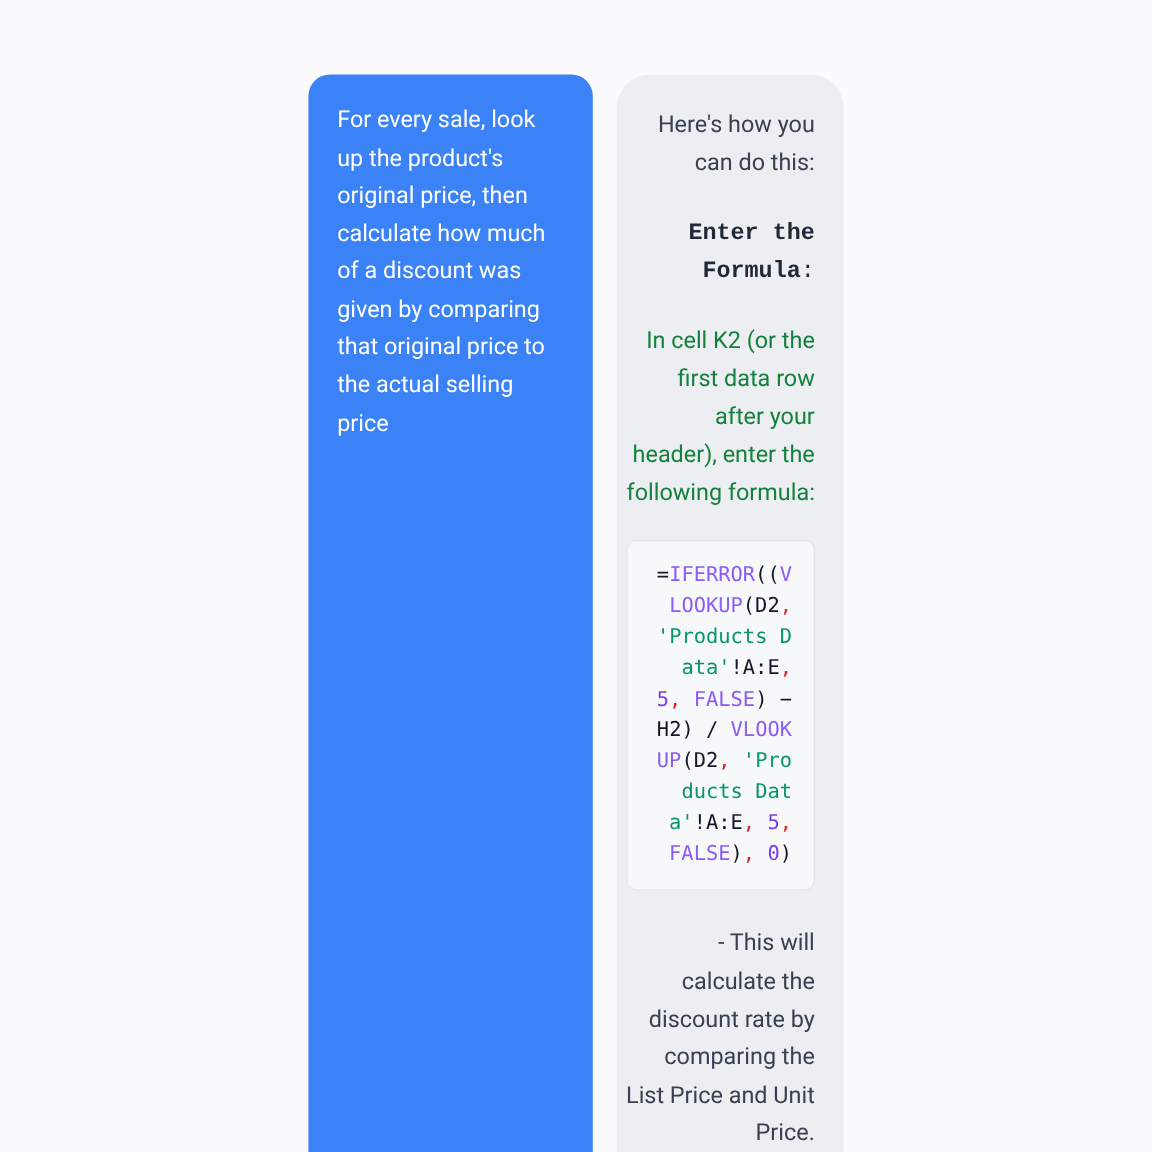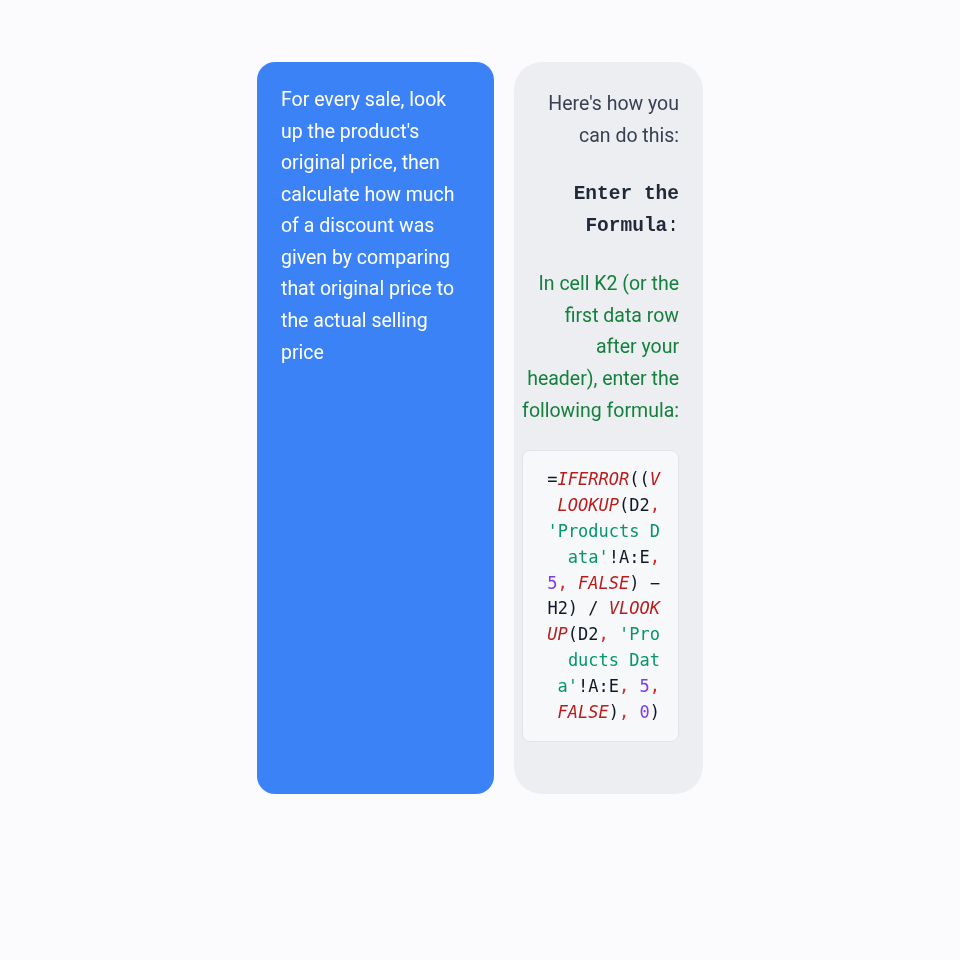--- a/index.html
+++ b/index.html
@@ -66,21 +66,21 @@
       padding: 16px 18px;
       font-family: 'SF Mono', Menlo, Monaco, Consolas, monospace;
       font-size: 17px;
       line-height: 1.52;
       color: #111827;
       margin-bottom: 28px;
       word-break: break-all;
       overflow-wrap: break-word;
     }
     .t-black { color: #111827; }
-    .t-blue  { color: #b91c1c; font-style: italic; }
+    .t-blue  { color: #8b5cf6; }
     .t-red   { color: #dc2626; }
     .t-green { color: #059669; }
     .t-purple{ color: #7c3aed; }
     .bullet-line {
       color: #374151;
     }
   </style>
 </head>
 <body>
 
@@ -94,15 +94,16 @@
     <div class="intro">Here's how you can do this:</div>
 
     <div class="heading">
       <span>Enter the Formula</span><span class="colon">:</span>
     </div>
 
     <div class="para">In cell K2 (or the first data row after your header), enter the following formula:</div>
 
     <div class="code-block"><span class="t-black">=</span><span class="t-blue">IFERROR</span><span class="t-black">((</span><span class="t-blue">VLOOKUP</span><span class="t-black">(D2</span><span class="t-red">,</span><span> </span><span class="t-green">'Products Data'</span><span class="t-black">!A:E</span><span class="t-red">,</span><span> </span><span class="t-purple">5</span><span class="t-red">,</span><span> </span><span class="t-blue">FALSE</span><span class="t-black">) − H2) / </span><span class="t-blue">VLOOKUP</span><span class="t-black">(D2</span><span class="t-red">,</span><span> </span><span class="t-green">'Products Data'</span><span class="t-black">!A:E</span><span class="t-red">,</span><span> </span><span class="t-purple">5</span><span class="t-red">,</span><span> </span><span class="t-blue">FALSE</span><span class="t-black">)</span><span class="t-red">,</span><span> </span><span class="t-purple">0</span><span class="t-black">)</span></div>
 
+    <div class="bullet-line">- This will calculate the discount rate by comparing the List Price and Unit Price.</div>
   </div>
 
 </div>
 
 </body></html>

